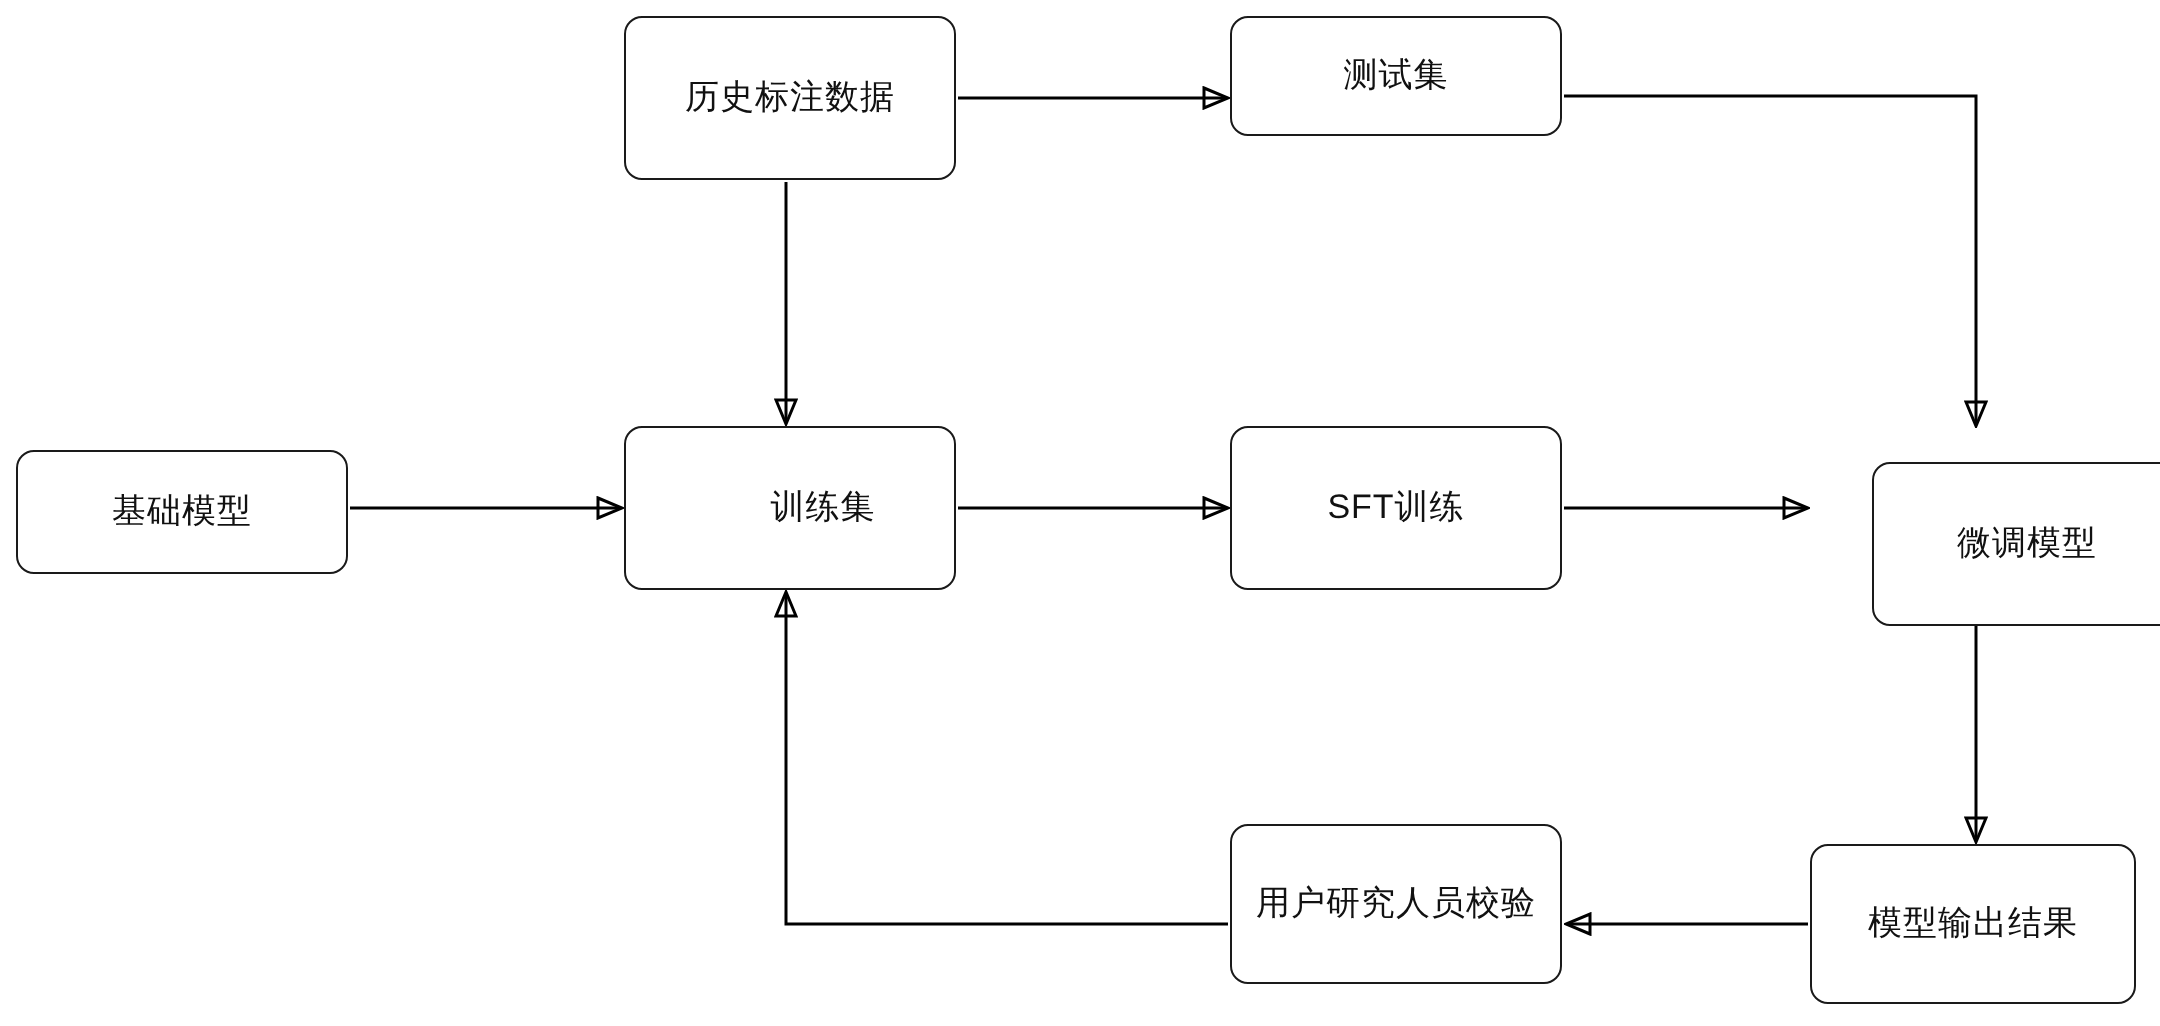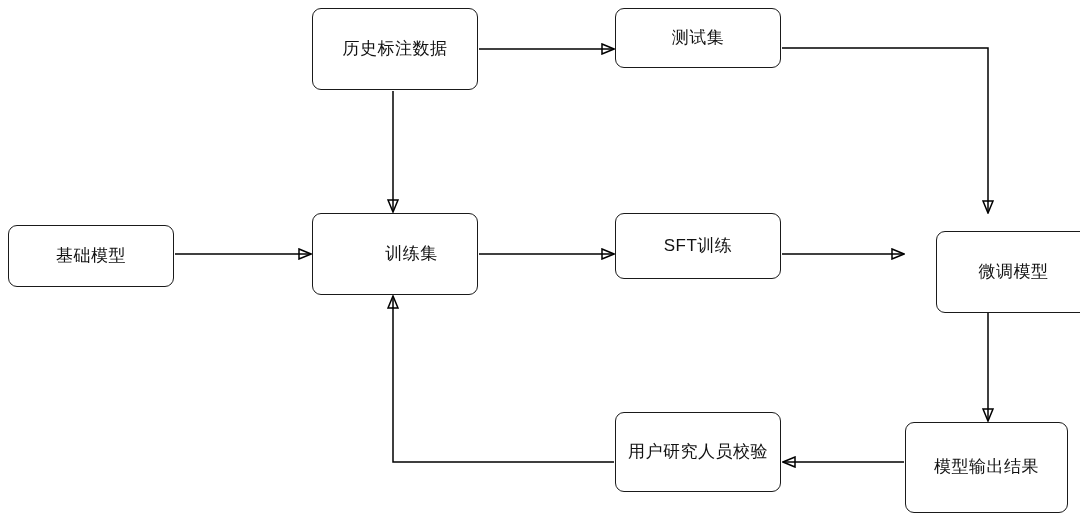--- a/index.html
+++ b/index.html
@@ -44,24 +44,24 @@
     color: #111111;
     letter-spacing: 0.5px;
     line-height: 1.2;
     white-space: nowrap;
   }
   
   .n-historical { left: 312px; top: 8px;   width: 166px; height: 82px; }
   .n-testset    { left: 615px; top: 8px;   width: 166px; height: 60px; }
   .n-basemodel  { left: 8px;   top: 225px; width: 166px; height: 62px; }
   .n-training   { left: 312px; top: 213px; width: 166px; height: 82px; padding-left: 33px; }
-  .n-sft        { left: 615px; top: 213px; width: 166px; height: 66px; }
+  .n-sft        { left: 615px; top: 213px; width: 166px; height: 82px; }
   .n-finetuned  { left: 905px; top: 231px; width: 155px; height: 82px; margin-left: 31px; }
   .n-verify     { left: 615px; top: 412px; width: 166px; height: 80px; }
-  .n-output     { left: 905px; top: 422px; width: 163px; height: 91px; }
+  .n-output     { left: 905px; top: 422px; width: 163px; height: 80px; }
 </style>
 </head>
 <body>
 
 <div class="canvas">
 
   <svg class="edges" viewBox="0 0 1080 513" xmlns="http://www.w3.org/2000/svg">
     <defs>
       <marker id="arrow" markerUnits="userSpaceOnUse" markerWidth="14" markerHeight="12" refX="12" refY="6" orient="auto">
         <path d="M1,1 L13,6 L1,11 Z" fill="#000000" stroke="none"></path>

